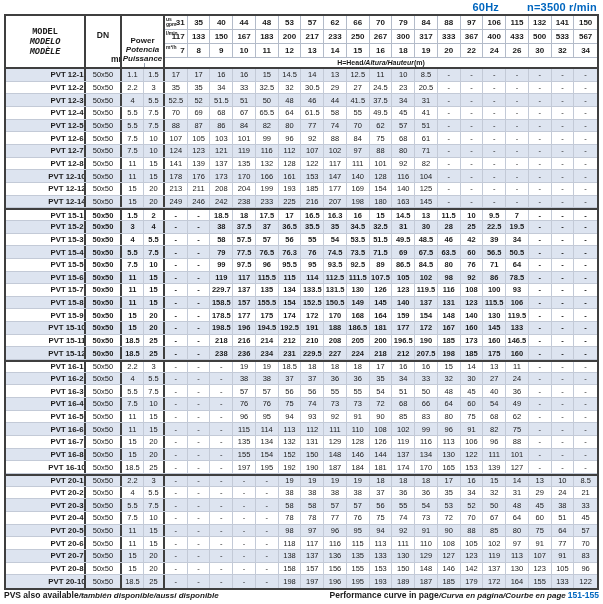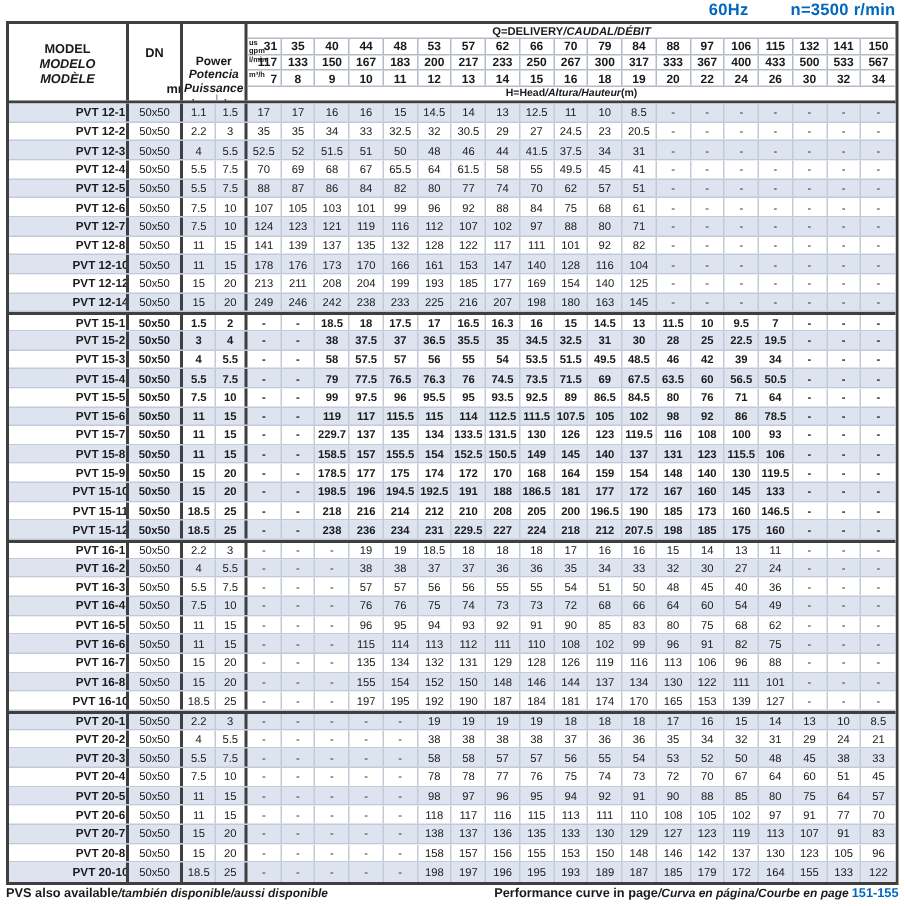--- a/index.html
+++ b/index.html
@@ -20,21 +20,21 @@
   }
   
   .thead {
     display:grid; grid-template-columns:80px 36px 43px 1fr;
     height:53px; border-bottom:2px solid #3f3f3f; box-sizing:border-box;
   }
   .hc { box-sizing:border-box; overflow:hidden; }
   .model-h {
     border-right:2px solid #3f3f3f; display:flex; flex-direction:column;
     align-items:center; justify-content:center; font-weight:bold;
-    font-size:8.5px; line-height:10px;
+    font-size:8.5px; line-height:10px;font-family:Liberation Mono, monospace;
   }
   .dn-h {
     border-right:2px solid #3f3f3f; display:flex; flex-direction:column;
     font-weight:bold; font-size:8.5px; text-align:center;
   }
   .dn-top { flex:1; display:flex; align-items:center; justify-content:center; }
   .dn-bot { height:13px; line-height:11px;margin-left:25px; }
   .power-h {
     border-right:2px solid #3f3f3f; display:flex; flex-direction:column;
     font-weight:bold; font-size:8px; text-align:center;
@@ -116,23 +116,20 @@
         <span>Power</span>
         <span class="it">Potencia</span>
         <span class="it">Puissance</span>
       </div>
       <div class="p-units">
         <span class="u-kw">kw</span>
         <span class="u-hp">hp</span>
       </div>
     </div>
     <div class="hc flow-h">
-      <div class="q-row">
-        <span>Q=DELIVERY</span><span class="it">/CAUDAL/DÉBIT</span>
-      </div>
       <div class="unit-grid" id="gpm-row">
           <div class="ucell">
             <span class="ulabel stacked">
               <span>us</span>
               <span>gpm</span>
             </span>
             <span class="uval">31</span>
           </div>
           <div class="ucell">
             <span class="uval">35</span>

